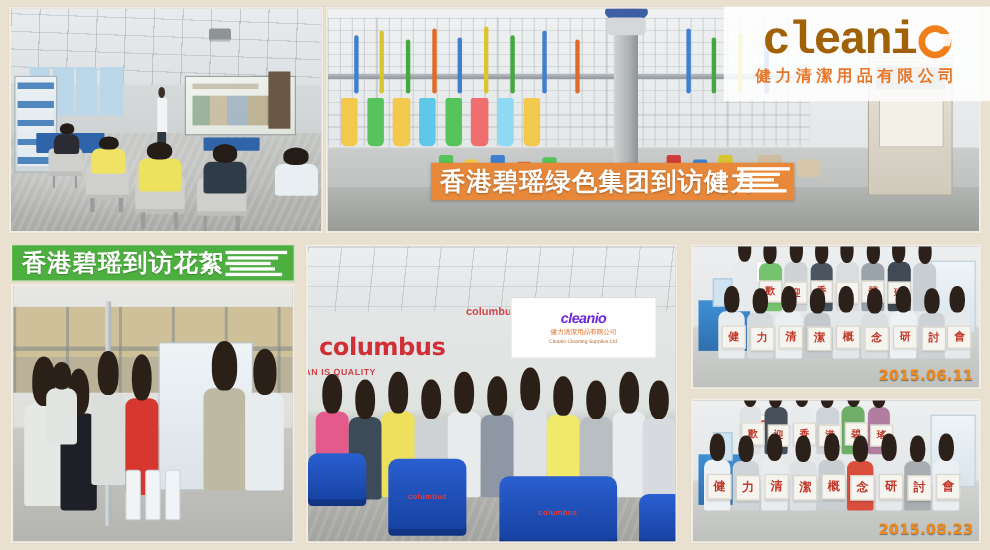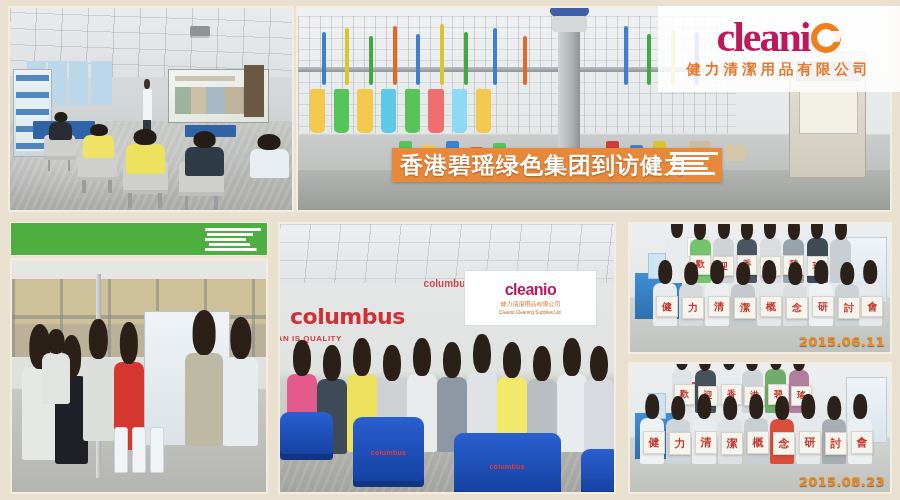--- a/index.html
+++ b/index.html
@@ -215,21 +215,21 @@
   }
   .columbus-word2{
     position:absolute; left:43%; top:20%;
     color:#cf2027; font-size:10px; font-weight:800; opacity:.8;
   }
   .cleanio-sign{
     position:absolute; right:5%; top:17%; width:40%; height:21%;
     background:#ffffff; border:1px solid #dcdcd8;
     display:flex;flex-direction:column;align-items:center;justify-content:center;
   }
-  .cleanio-sign .cs-main{color:#be185d;font-size:16px;font-weight:800;letter-spacing:-.5px;}
+  .cleanio-sign .cs-main{color:#6d28d9;font-size:13px;font-weight:800;letter-spacing:-.5px;font-style:italic;}
   .cleanio-sign .cs-cn{color:#e0671a;font-size:6px;margin-top:1px;}
   .cleanio-sign .cs-en{color:#b06a32;font-size:4.6px;margin-top:1px;}
   .grp-floor{
     position:absolute;left:0;bottom:0;width:100%;height:26%;
     background:
       repeating-linear-gradient(112deg, rgba(255,255,255,.10) 0 3px, transparent 3px 8px),
       linear-gradient(180deg,#b7b8b3,#a2a39e);
   }
   .scrubber{
     position:absolute; background:linear-gradient(180deg,#2a5fd0,#143f9e);
@@ -314,22 +314,22 @@
 
   
   #logo-box{
     position:absolute; right:0px; top:6px; width:242px; height:86px;
     background:rgba(255,255,255,.86);
     display:flex; flex-direction:column; align-items:center; justify-content:center;
     gap:3px;
   }
   .logo-row{ display:flex; align-items:center; }
   .logo-word{
-    color:#be185d; font-size:42px; font-weight:800; letter-spacing:-2px;
-    font-family:Liberation Serif, serif; line-height:.9;text-align:right;
+    color:#a16207; font-size:42px; font-weight:800; letter-spacing:-2px;
+    font-family:Liberation Mono, monospace; line-height:.9;text-align:right;
   }
   .logo-mark{
     width:30px;height:30px;border-radius:50%;
     border:6px solid #f07f1b; margin-left:2px; position:relative;
   }
   .logo-mark:after{
     content:""; position:absolute; right:-6px; top:2px;
     width:12px; height:11px; background:rgba(255,255,255,.9);
     transform:skewX(-16deg);
   }
@@ -422,20 +422,21 @@
       <div class="brushhead" style="left:60%;top:66%;background:#d8c52f;"></div>
       <div class="brushhead" style="left:66%;top:66%;width:22px;height:16px;background:#cdbda0;border-radius:3px;"></div>
       <div class="brushhead" style="left:72%;top:68%;width:22px;height:16px;background:#d6c7aa;border-radius:3px;"></div>
 
       <div class="bigmop"></div>
       <div class="machine"></div>
     </div>
   </div>
 
   <div class="green-banner">
+    <span class="gb-text">香港碧瑶到访花絮</span>
     <span class="stripes-white"></span>
   </div>
 
   <div class="photo" id="photo-visit">
     <div class="fill">
       <div class="vis-bg"></div>
       <div class="vis-windows"></div>
       <div class="vis-rack"></div>
       <div class="vis-pole"></div>
       <div class="gperson" style="left:4%;top:46%;width:14%;height:40%;background:#e6e8e6;"></div>

